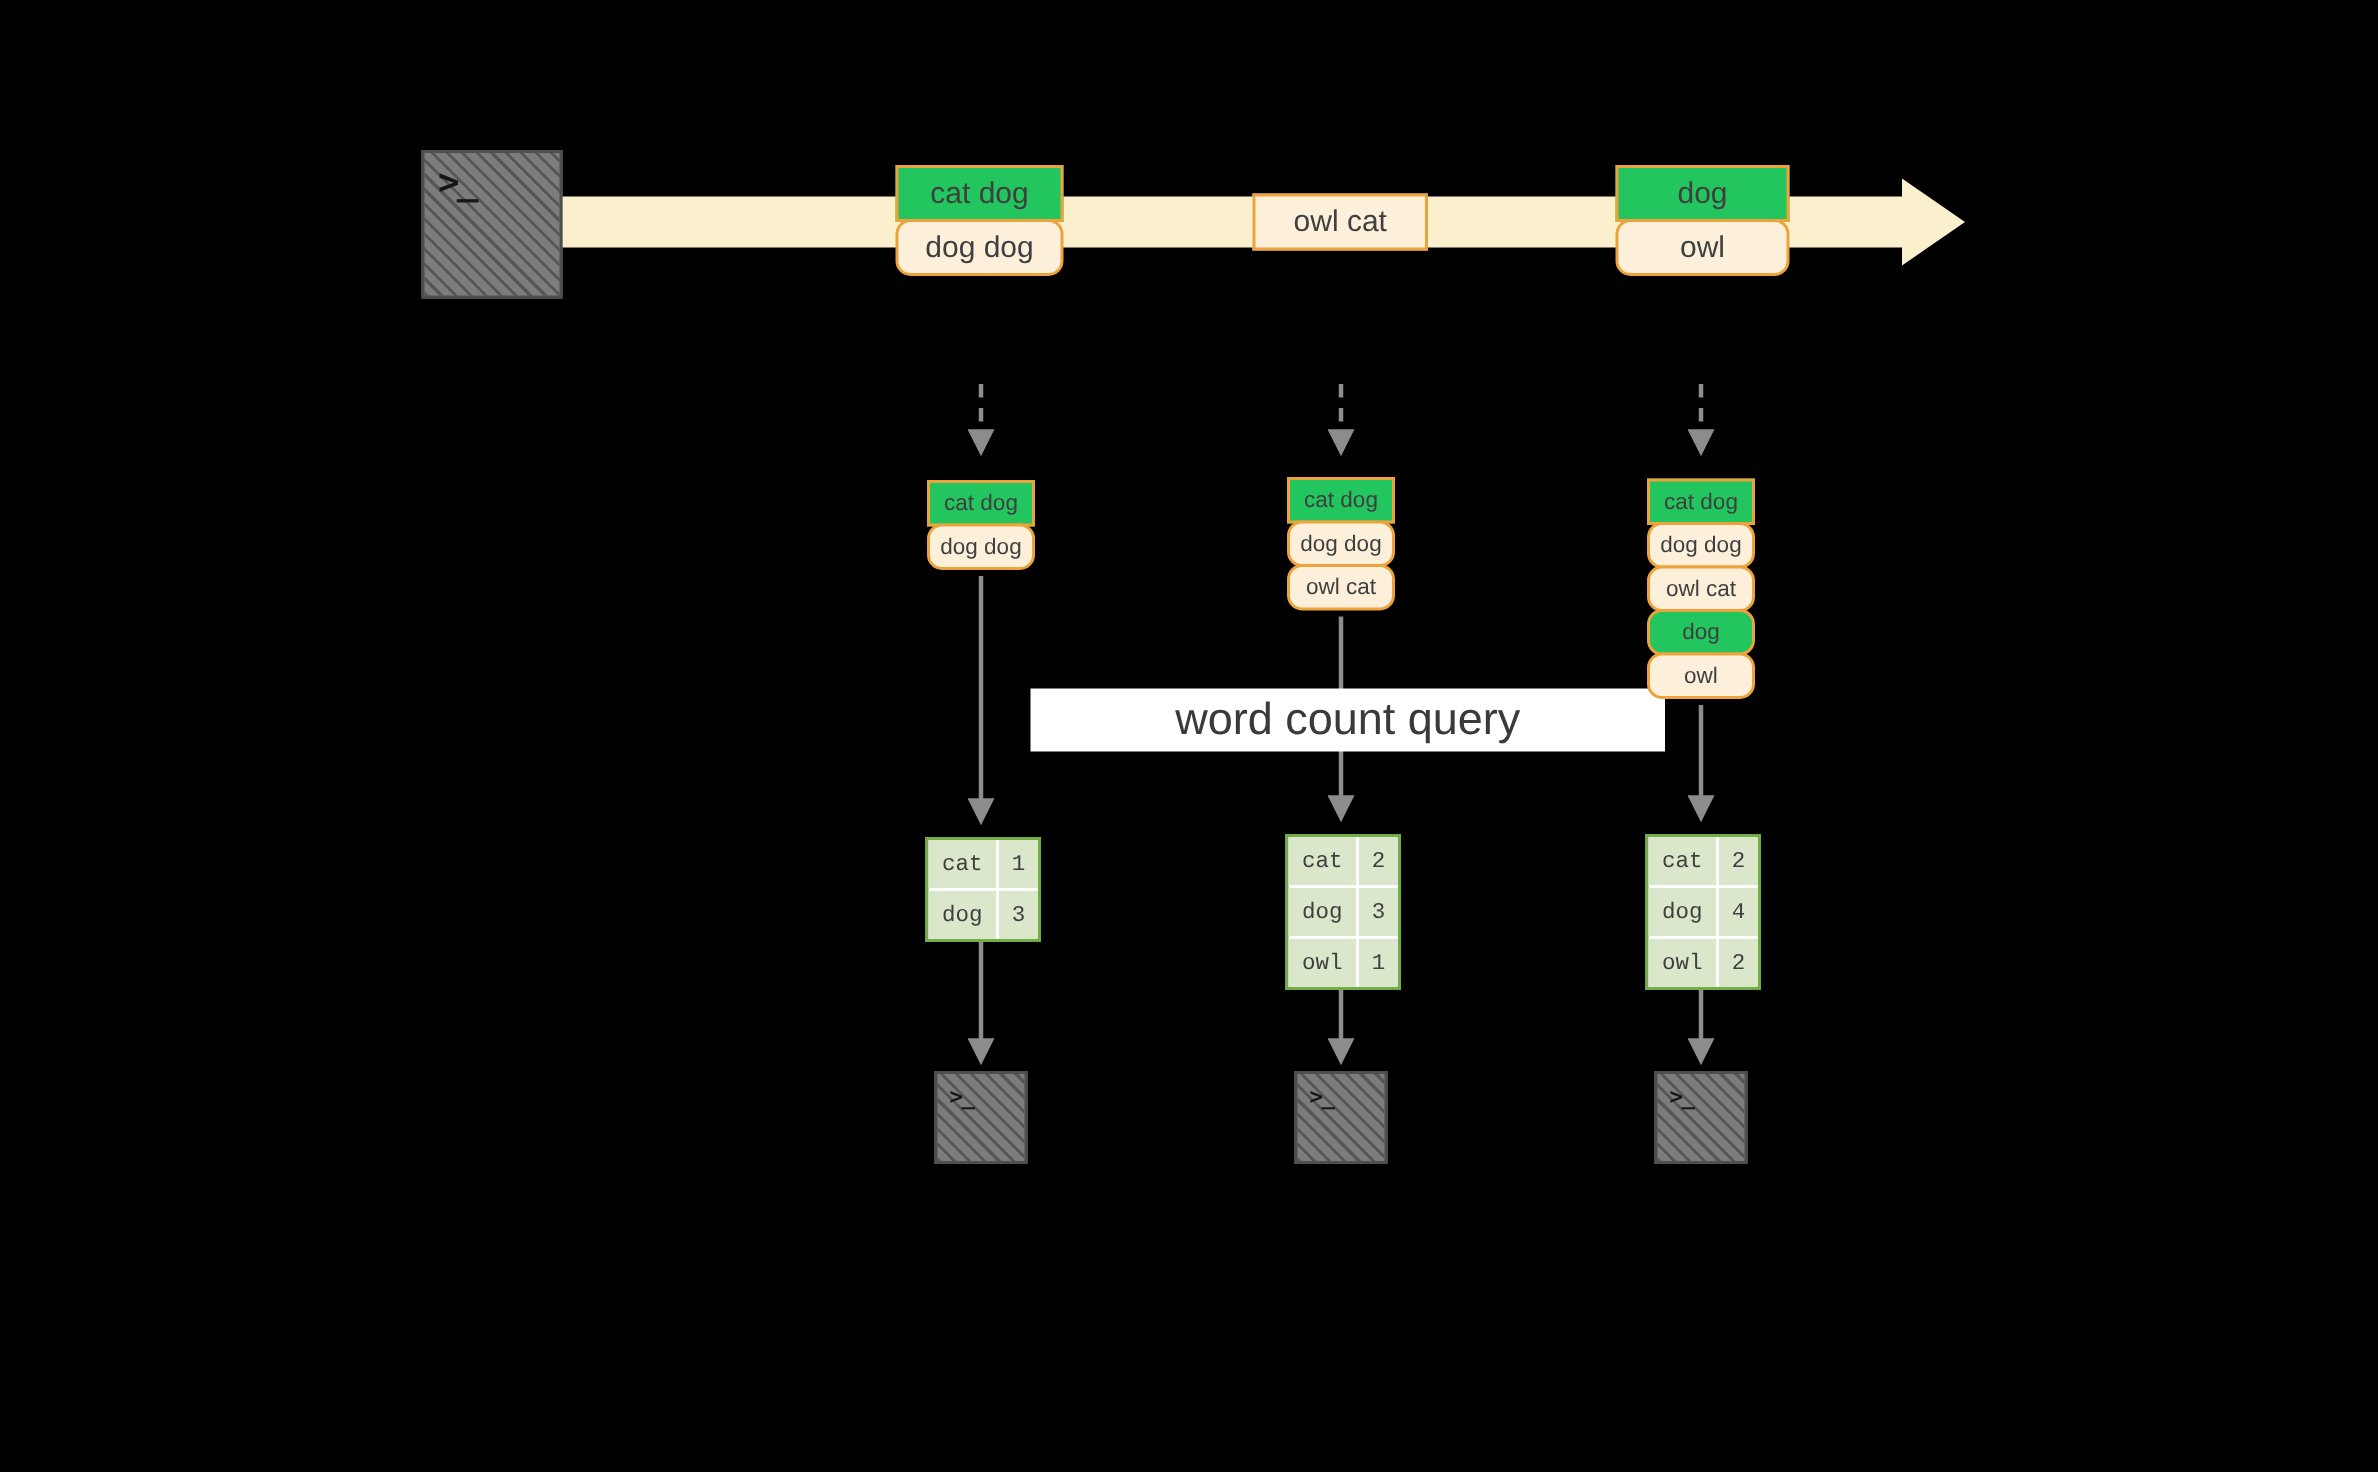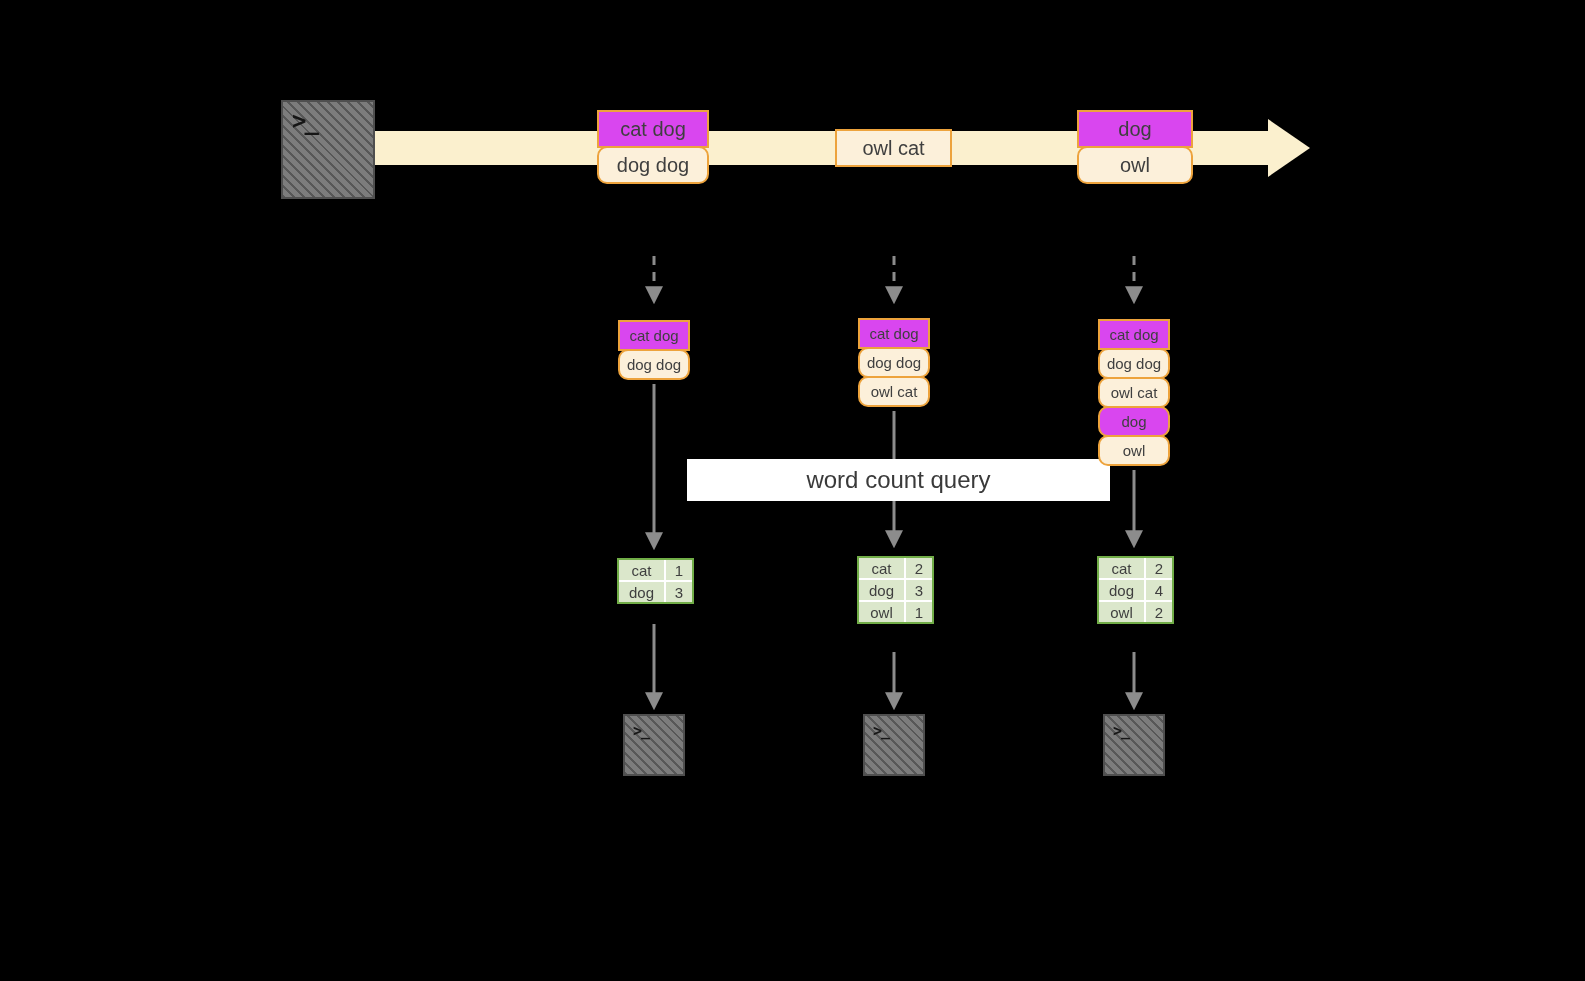--- a/index.html
+++ b/index.html
@@ -25,32 +25,32 @@
   .term-glyph { position:absolute; left:9px; top:5px; color:#161616;
     font-family:"DejaVu Sans Mono",monospace; font-weight:bold; font-size:24px; letter-spacing:-2px; }
   .term-small .term-glyph { font-size:15px; top:6px; left:8px; letter-spacing:-1px; }
 
   
   .ebox { position:absolute; z-index:6; }
   .erow { border:2px solid #eda33c; text-align:center; color:#3f3f3f; }
   .erow + .erow { margin-top:-2px;border-radius:10px; }
   .erow.big { height:38px; line-height:34px; font-size:20px; }
   .erow.small { width:72px; height:31px; line-height:27px; font-size:15px; }
-  .f1 { background:#d946ef; }
+  .f1 { background:#22c55e; }
   .f2 { background:#fcf0da; }
 
   
   .qband { position:absolute; left:687px; top:459px; width:423px; height:42px; background:#ffffff; z-index:5;
-    display:flex; align-items:center; justify-content:center; font-size:24px; color:#3a3a3a; }
+    display:flex; align-items:center; justify-content:center; font-size:30px; color:#3a3a3a; }
 
   
   .rtable { position:absolute; z-index:6; border:2px solid #71ad47; background:#ffffff;
     display:grid; grid-template-columns:45px 26px; gap:2px; }
-  .rcell { background:#dbe7cb; height:20px; display:flex; align-items:center; justify-content:center;
-    font-size:15px; color:#3f3f3f; }
+  .rcell { background:#dbe7cb; height:32px; display:flex; align-items:center; justify-content:center;
+    font-size:15px; color:#3f3f3f;font-family:Liberation Mono, monospace; }
 
   
   .arrows { position:absolute; left:0; top:0; width:1585px; height:981px; z-index:1; pointer-events:none; }
 </style>
 </head>
 <body>
 
 <div class="canvas">
 
   <svg class="arrows" xmlns="http://www.w3.org/2000/svg">

